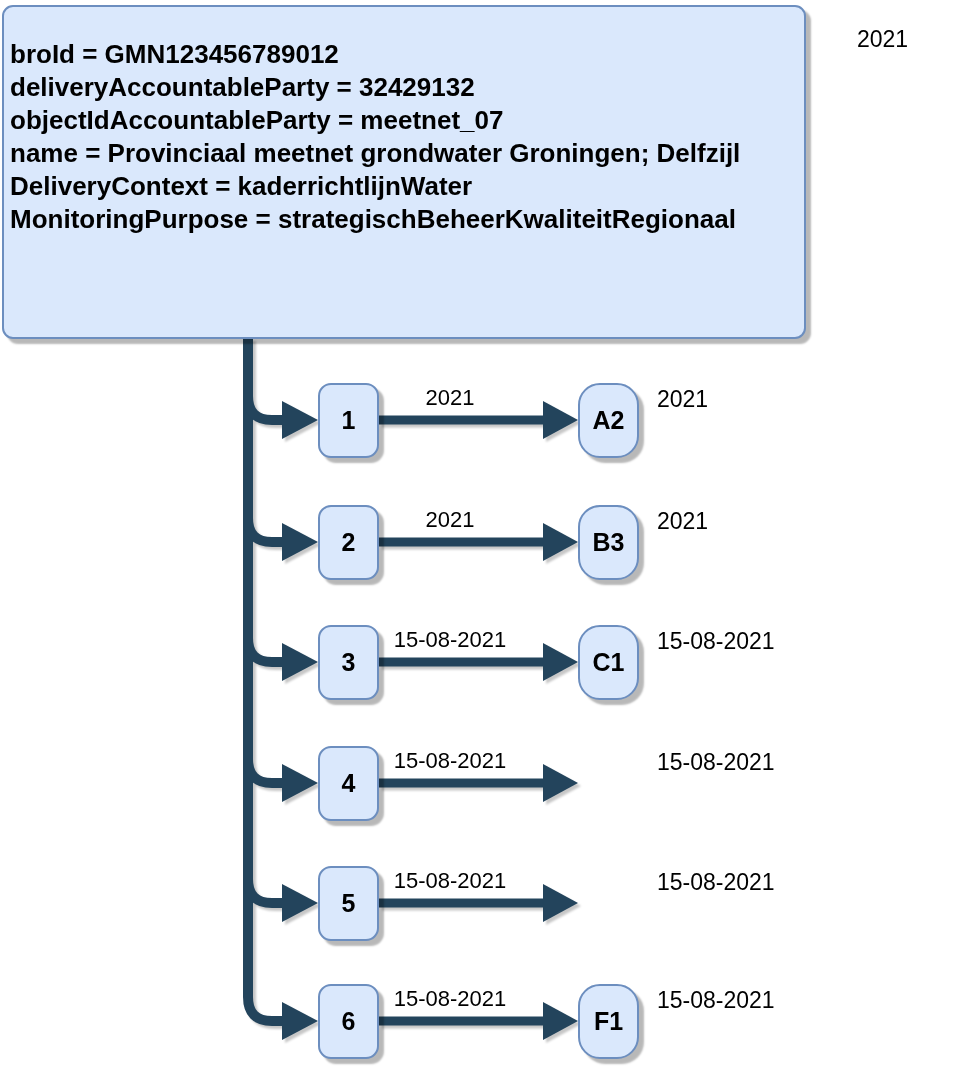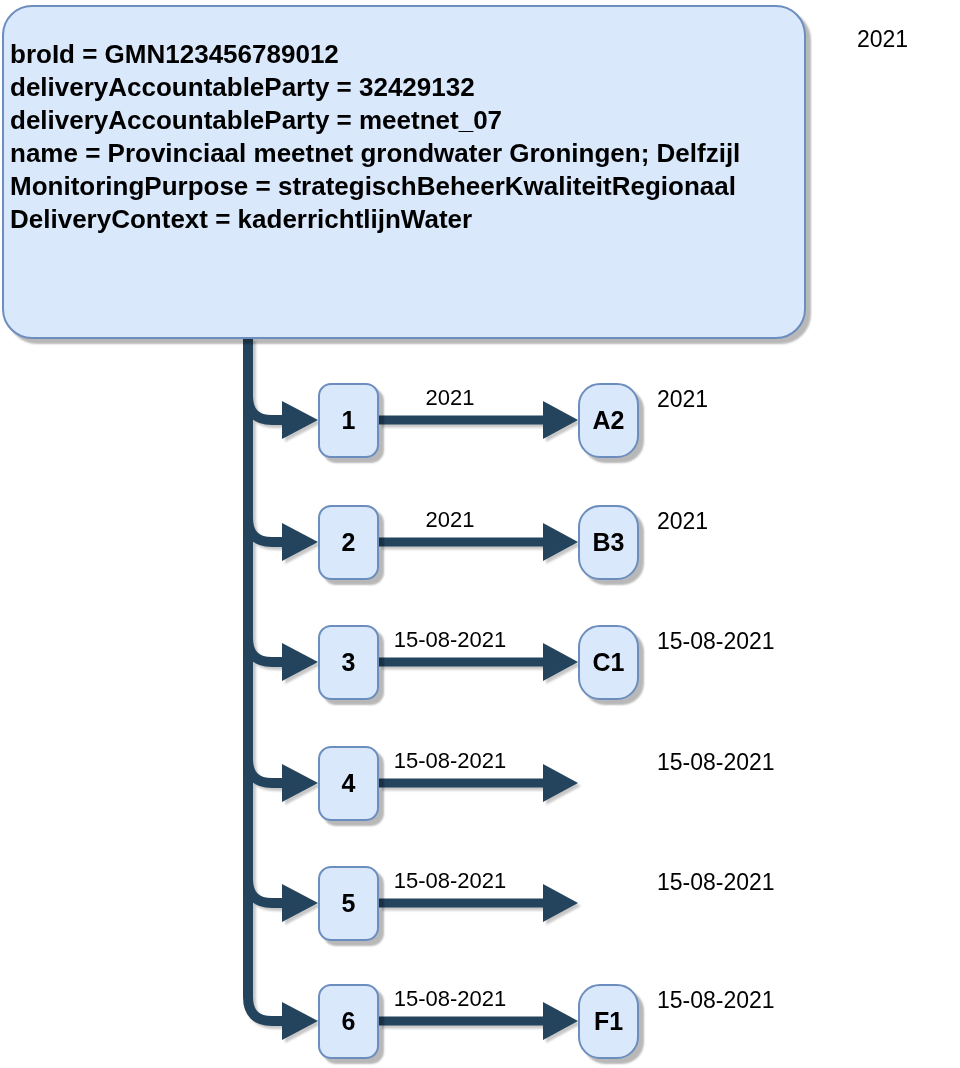--- a/index.html
+++ b/index.html
@@ -35,21 +35,21 @@
   .h-arrow { stroke-width: 9; }
   .connector-head { fill: var(--connector, #23445c); stroke: none; }
 
   
   .gmn-box {
     position: absolute;
     left: 2px; top: 5px;
     width: 804px; height: 334px;
     background: var(--node-fill, #dae8fc);
     border: 2px solid var(--node-border, #6c8ebf);
-    border-radius: 30px;
+    border-radius: 11px;
     box-shadow: 5px 5px 2px rgba(0,0,0,0.28);
   }
   .gmn-text {
     position: absolute;
     left: 6px; top: 31px;
     width: 796px;
     font-size: 26px;
     font-weight: bold;
     line-height: 33px;
     white-space: nowrap;
@@ -131,24 +131,24 @@
       <polygon class="connector-head" points="543,764 578,783 543,802"></polygon>
       <polygon class="connector-head" points="543,884 578,903 543,922"></polygon>
       <polygon class="connector-head" points="543,1002 578,1021 543,1040"></polygon>
     </g>
   </svg>
 
   <div class="gmn-box">
     <div class="gmn-text">
       <div>broId = GMN123456789012</div>
       <div>deliveryAccountableParty = 32429132</div>
-      <div>deliveryAccountableParty = meetnet_07</div>
+      <div>objectIdAccountableParty = meetnet_07</div>
       <div>name = Provinciaal meetnet grondwater Groningen; Delfzijl</div>
+      <div>DeliveryContext = kaderrichtlijnWater</div>
       <div>MonitoringPurpose = strategischBeheerKwaliteitRegionaal</div>
-      <div>DeliveryContext = kaderrichtlijnWater</div>
     </div>
   </div>
 
   <div class="corner-label">2021</div>
 
   <div class="node source" style="top:383px">1</div>
   <div class="edge-label" style="top:385px">2021</div>
   <div class="node target" style="top:383px">A2</div>
   <div class="side-label" style="top:386px">2021</div>
 

